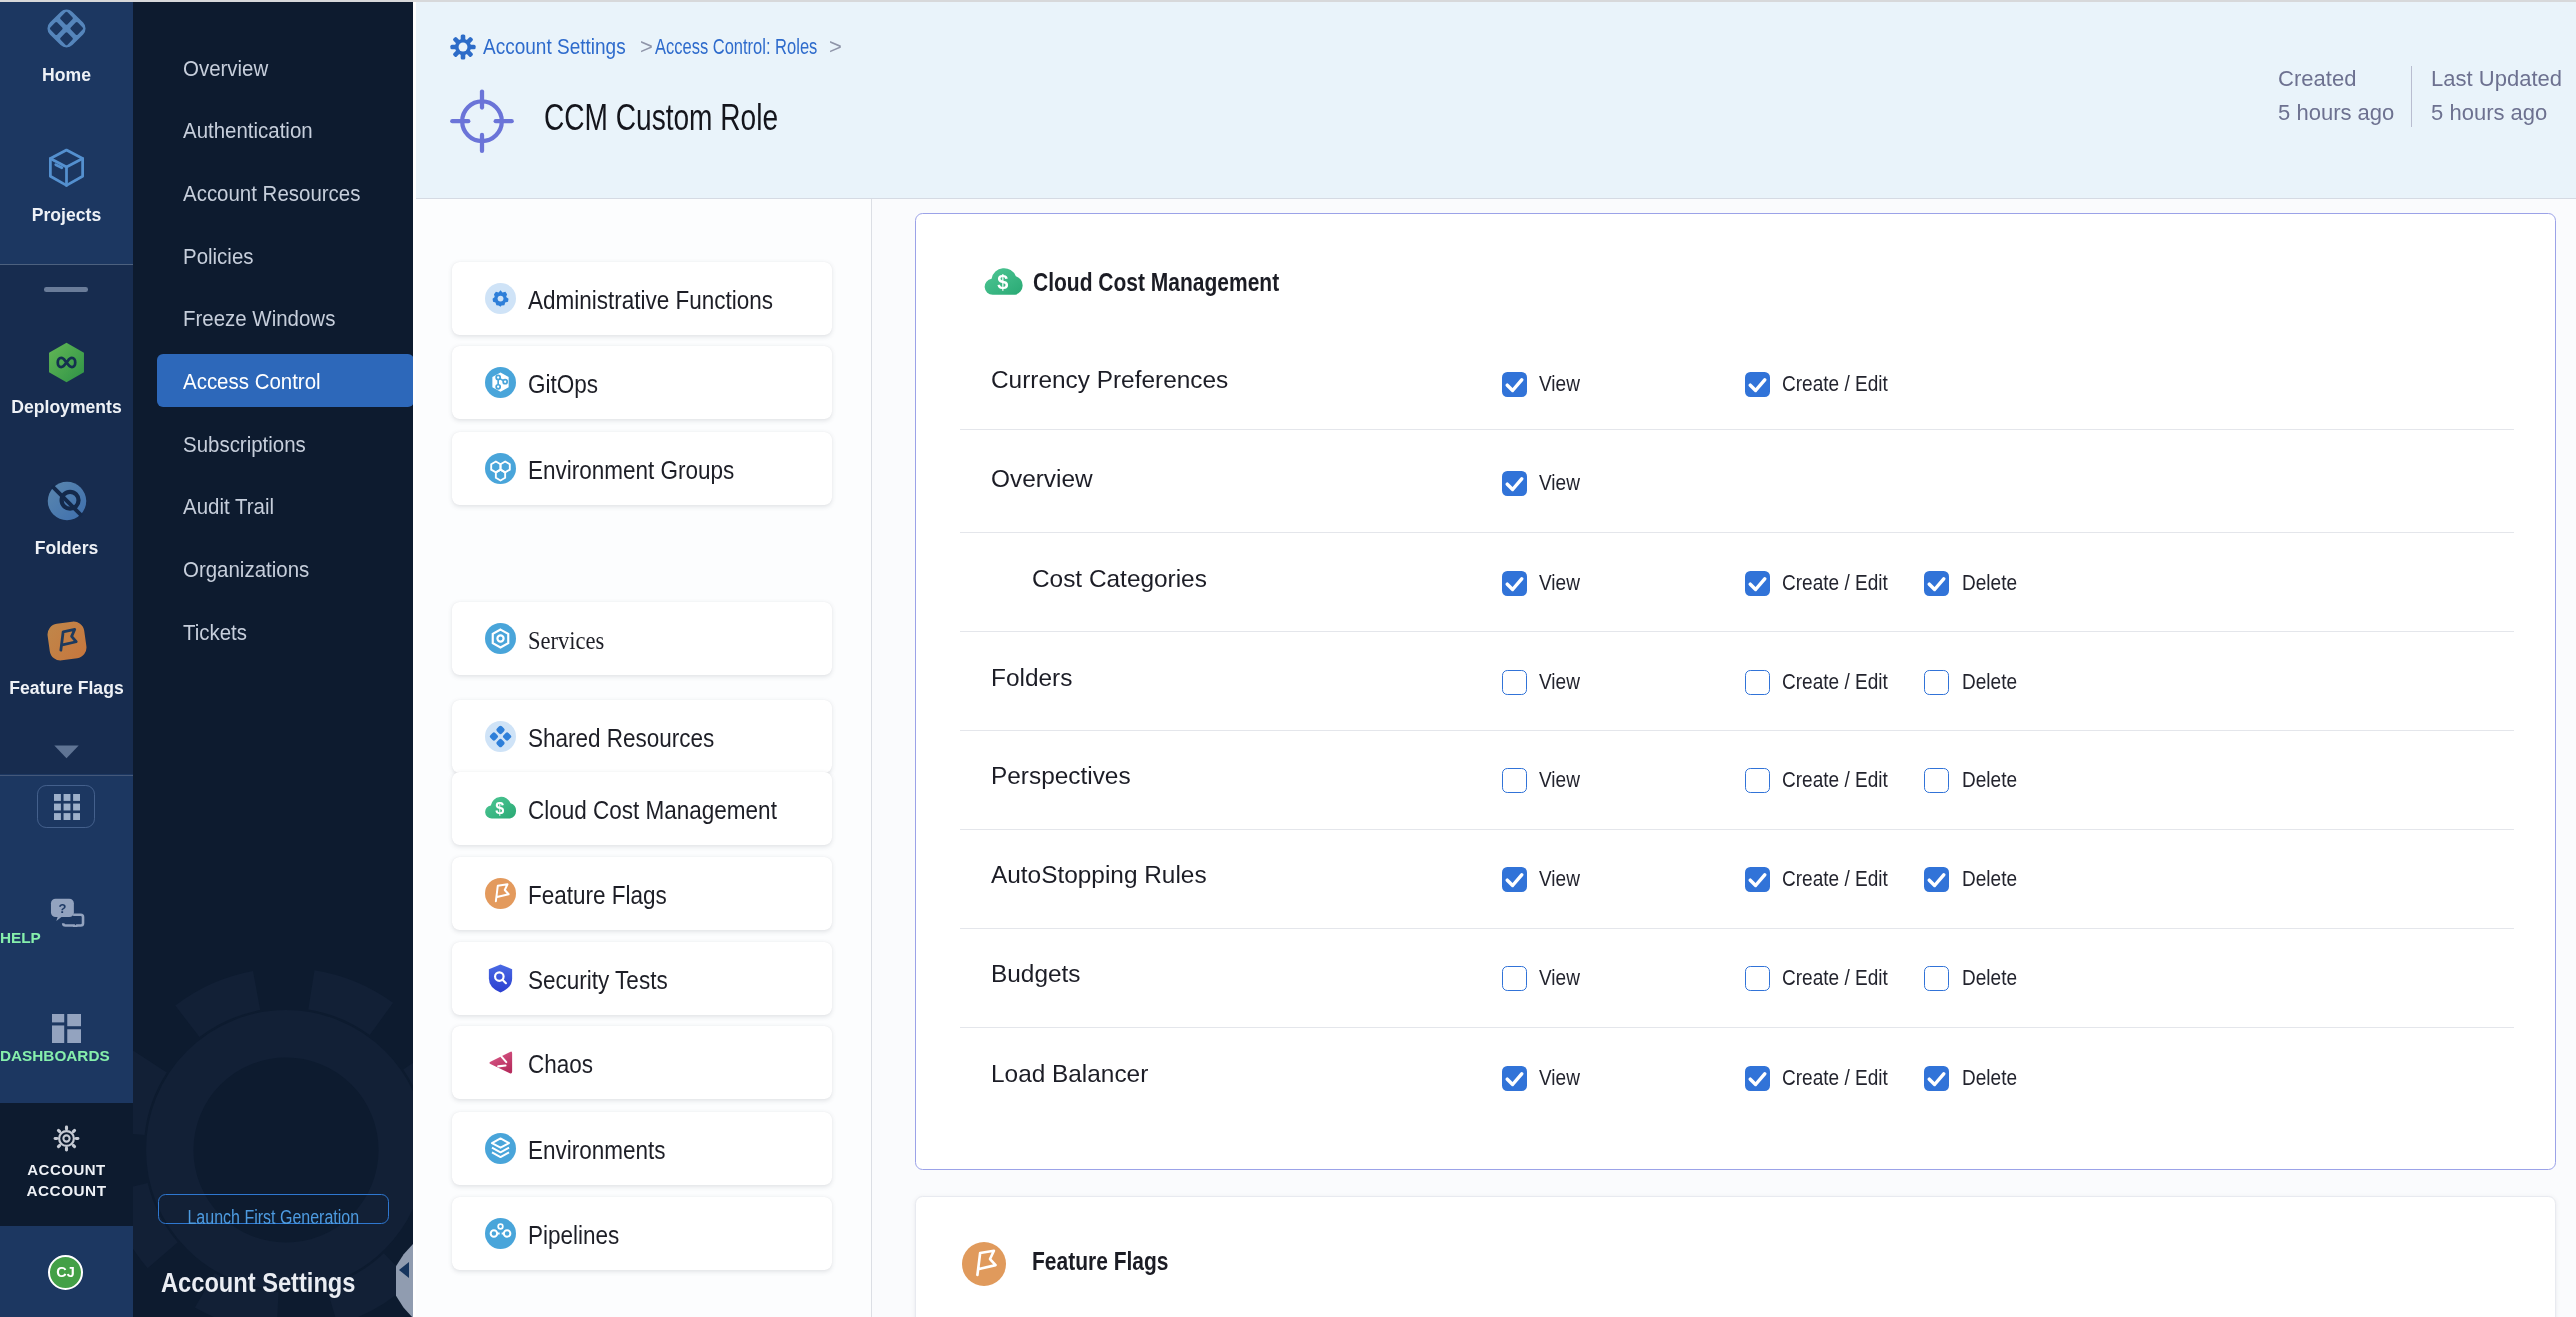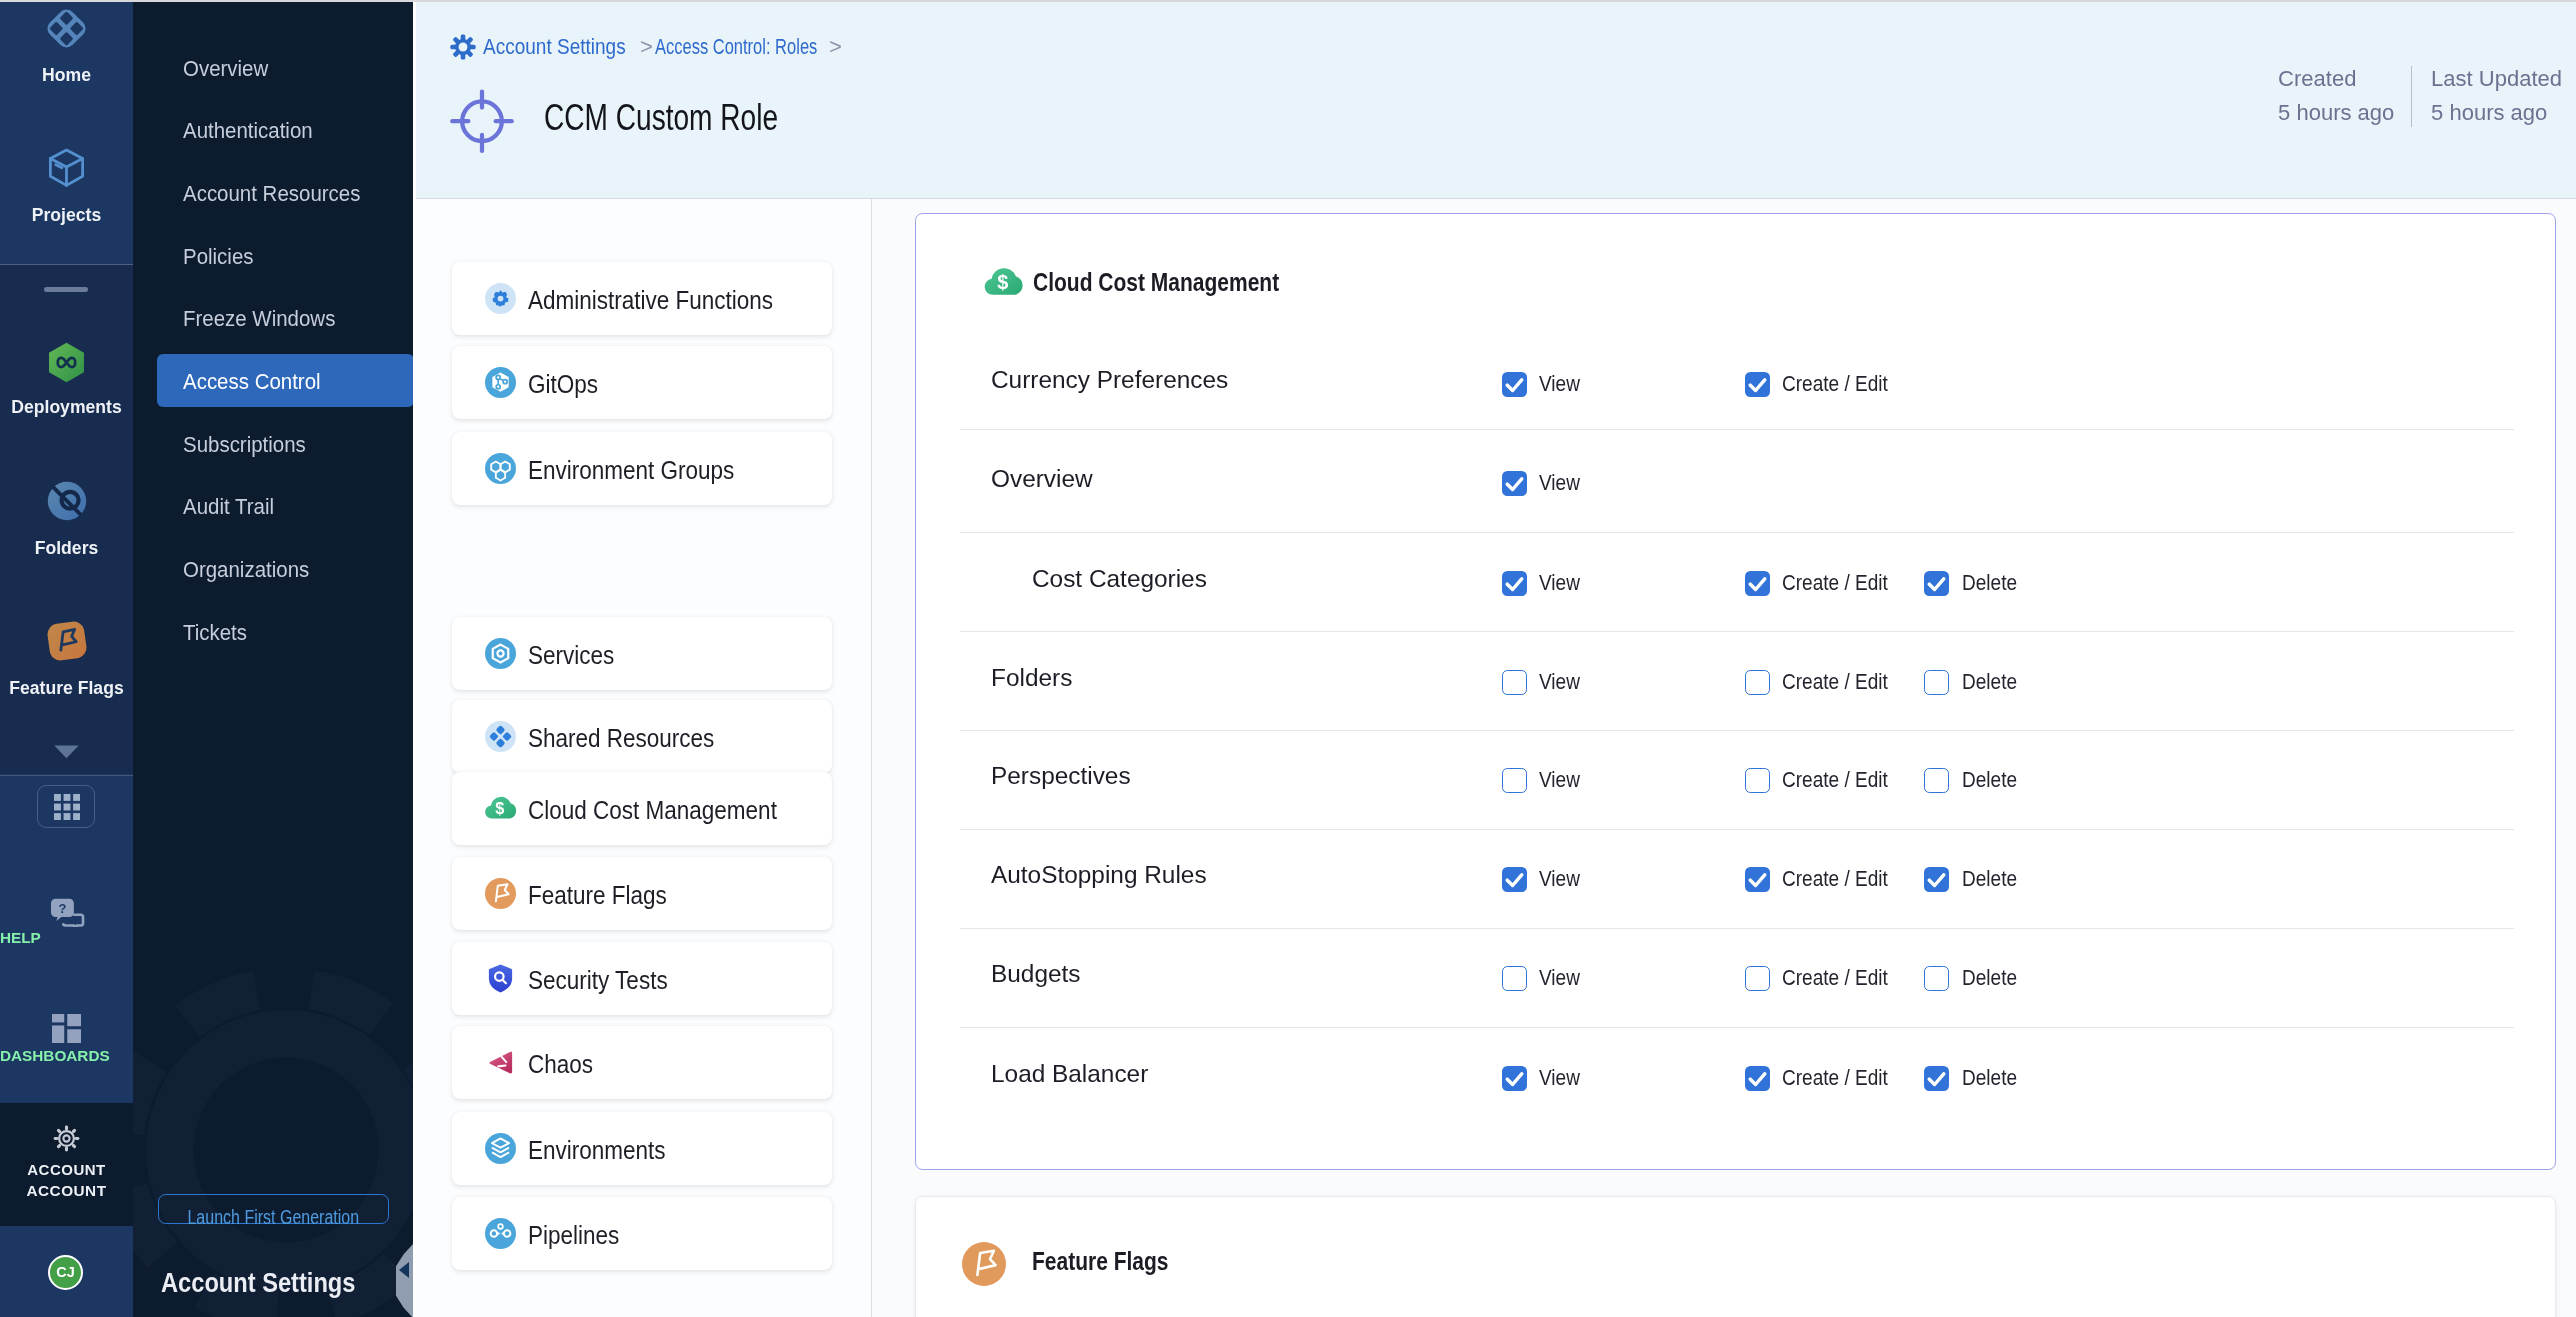--- a/index.html
+++ b/index.html
@@ -264,21 +264,21 @@
         <div class="lb">GitOps</div>
       </div>
     <div class="mcard" style="top:233px;">
         <div class="ic" style="background:#49a5da;"><svg width="31" height="31" viewBox="0 0 40 40" fill="none" stroke="#fff" stroke-width="2.4">
             <path d="M14 11 L20 14.5 L20 21.5 L14 25 L8 21.5 L8 14.5 Z"></path>
             <path d="M26 11 L32 14.5 L32 21.5 L26 25 L20 21.5 L20 14.5 Z"></path>
             <path d="M20 21.5 L26 25 L26 32 L20 35.5 L14 32 L14 25 Z"></path>
           </svg></div>
         <div class="lb">Environment Groups</div>
       </div>
-    <div class="mcard" style="top:418px;">
+    <div class="mcard" style="top:403px;font-family:Liberation Serif, serif;">
         <div class="ic" style="background:#49a5da;"><svg width="31" height="31" viewBox="0 0 40 40" fill="none" stroke="#fff" stroke-width="2.8">
             <path d="M20 8.5 L30 14 L30 26 L20 31.5 L10 26 L10 14 Z"></path>
             <circle cx="20" cy="20" r="4"></circle>
           </svg></div>
         <div class="lb">Services</div>
       </div>
     <div class="mcard" style="top:501px;">
         <div class="ic" style="background:#cfe3f7;"><svg width="31" height="31" viewBox="0 0 40 40">
             <g fill="#2e7fd9">
               <rect x="15.5" y="7" width="9" height="9" rx="2.5" transform="rotate(45 20 11.5)"></rect>

